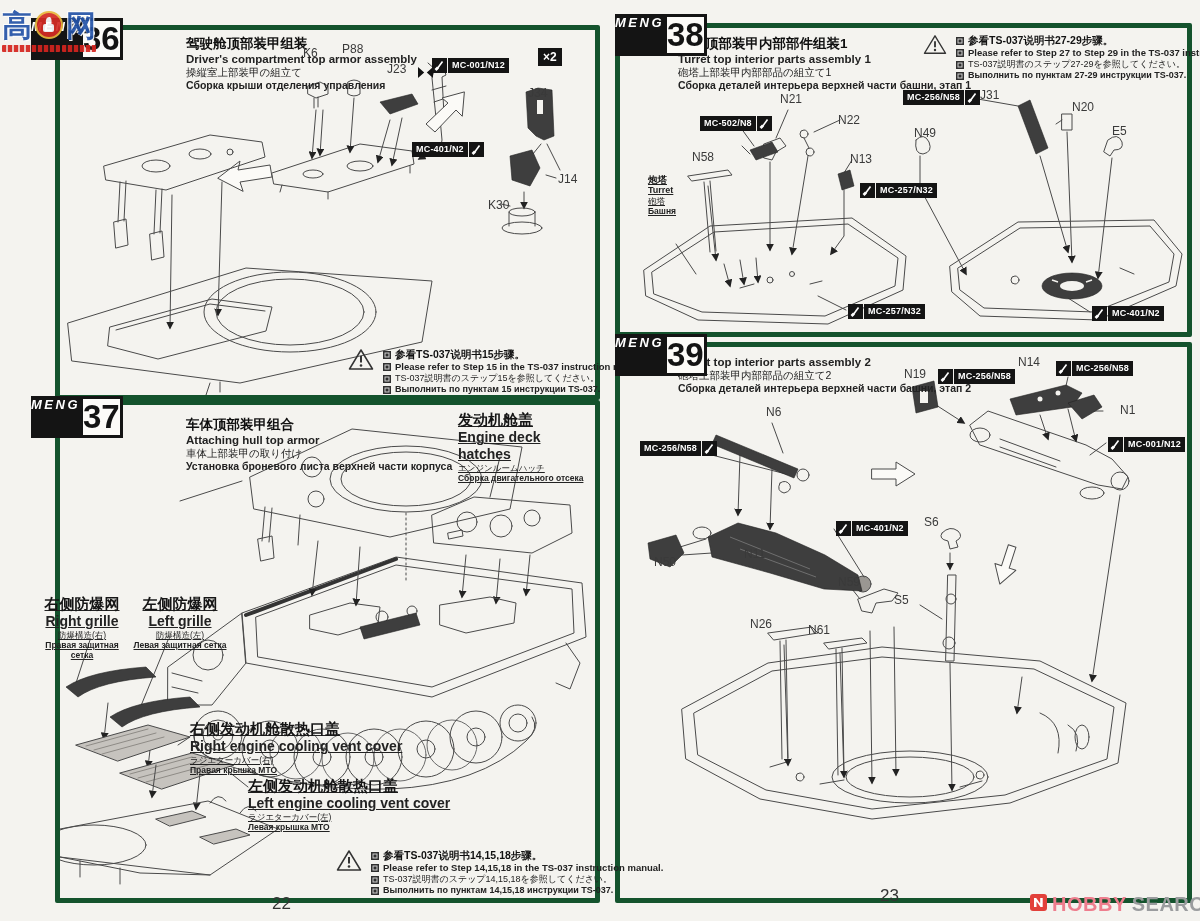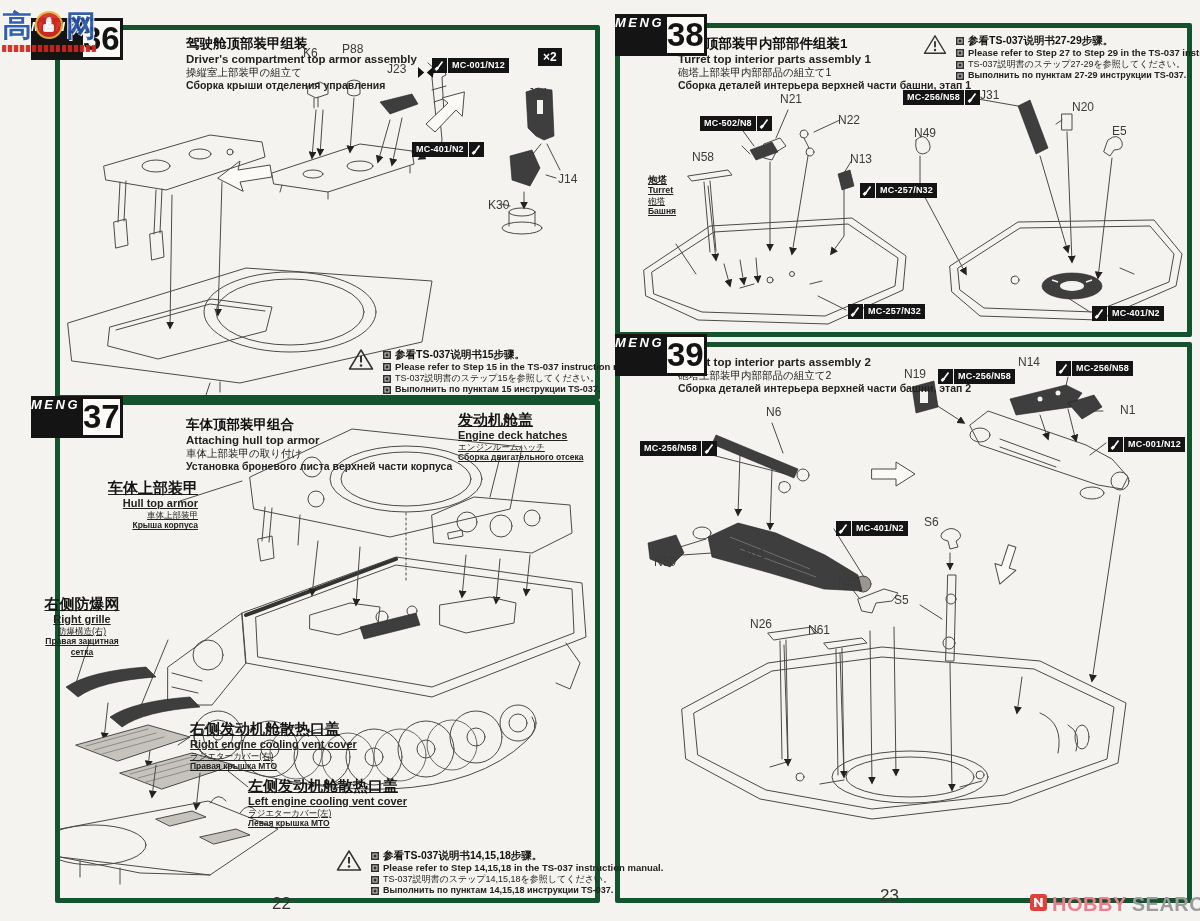--- a/index.html
+++ b/index.html
@@ -33,21 +33,21 @@
           padding:0 4px;letter-spacing:.2px;}
   .mc.gap1 .mi{margin-right:1px;} .mc.gap2 .mi{margin-left:1px;}
 
   .x2{position:absolute;background:#141414;color:#fff;font-weight:bold;font-size:12px;
       padding:2px 5px;z-index:3;}
   .bow{position:absolute;z-index:3;}
 
   
   .callout{position:absolute;line-height:1.2;z-index:3;text-decoration:underline;}
   .callout .c1{font-weight:bold;font-size:15px;color:#151515;}
-  .callout .c2{font-weight:bold;font-size:11px;}
+  .callout .c2{font-weight:bold;font-size:14px;}
   .callout .c3{font-size:8.5px;}
   .callout .c4{font-weight:bold;font-size:8.5px;}
   .ar{text-align:right;} .ac{text-align:center;}
 
   
   .note{position:absolute;display:flex;gap:9px;align-items:flex-start;z-index:3;}
   .note .lines{line-height:1.25;white-space:nowrap;}
   .nl{display:flex;align-items:center;gap:4px;}
   .nl .lb{width:8px;height:8px;background:#2f2f2f;display:inline-block;flex:0 0 auto;
           box-shadow:inset 0 0 0 1.5px #2f2f2f, inset 0 0 0 2.5px #cfcfcf;}
@@ -292,31 +292,31 @@
       <div class="t3">車体上部装甲の取り付け</div>
       <div class="t4">Установка броневого листа верхней части корпуса</div>
     </div>
 
     <div class="callout" style="left:398px;top:6px">
       <div class="c1">发动机舱盖</div>
       <div class="c2">Engine deck hatches</div>
       <div class="c3">エンジンルームハッチ</div>
       <div class="c4">Сборка двигательного отсека</div>
     </div>
-    <div class="callout ar" style="left:20px;top:74px;width:118px">
-      <div class="c1">车体上部装甲</div>
-      <div class="c2">Hull top armor</div>
-      <div class="c3">車体上部装甲</div>
-      <div class="c4">Крыша корпуса</div>
-    </div>
     <div class="callout ac" style="left:-26px;top:190px;width:96px">
       <div class="c1">右侧防爆网</div>
       <div class="c2">Right grille</div>
       <div class="c3">防爆構造(右)</div>
       <div class="c4">Правая защитная сетка</div>
+    </div>
+    <div class="callout ac" style="left:70px;top:190px;width:100px">
+      <div class="c1">左侧防爆网</div>
+      <div class="c2">Left grille</div>
+      <div class="c3">防爆構造(左)</div>
+      <div class="c4">Левая защитная сетка</div>
     </div>
     <div class="callout" style="left:188px;top:372px">
       <div class="c1">左侧发动机舱散热口盖</div>
       <div class="c2">Left engine cooling vent cover</div>
       <div class="c3">ラジエターカバー(左)</div>
       <div class="c4">Левая крышка МТО</div>
     </div>
     <div class="callout" style="left:130px;top:315px">
       <div class="c1">右侧发动机舱散热口盖</div>
       <div class="c2">Right engine cooling vent cover</div>

